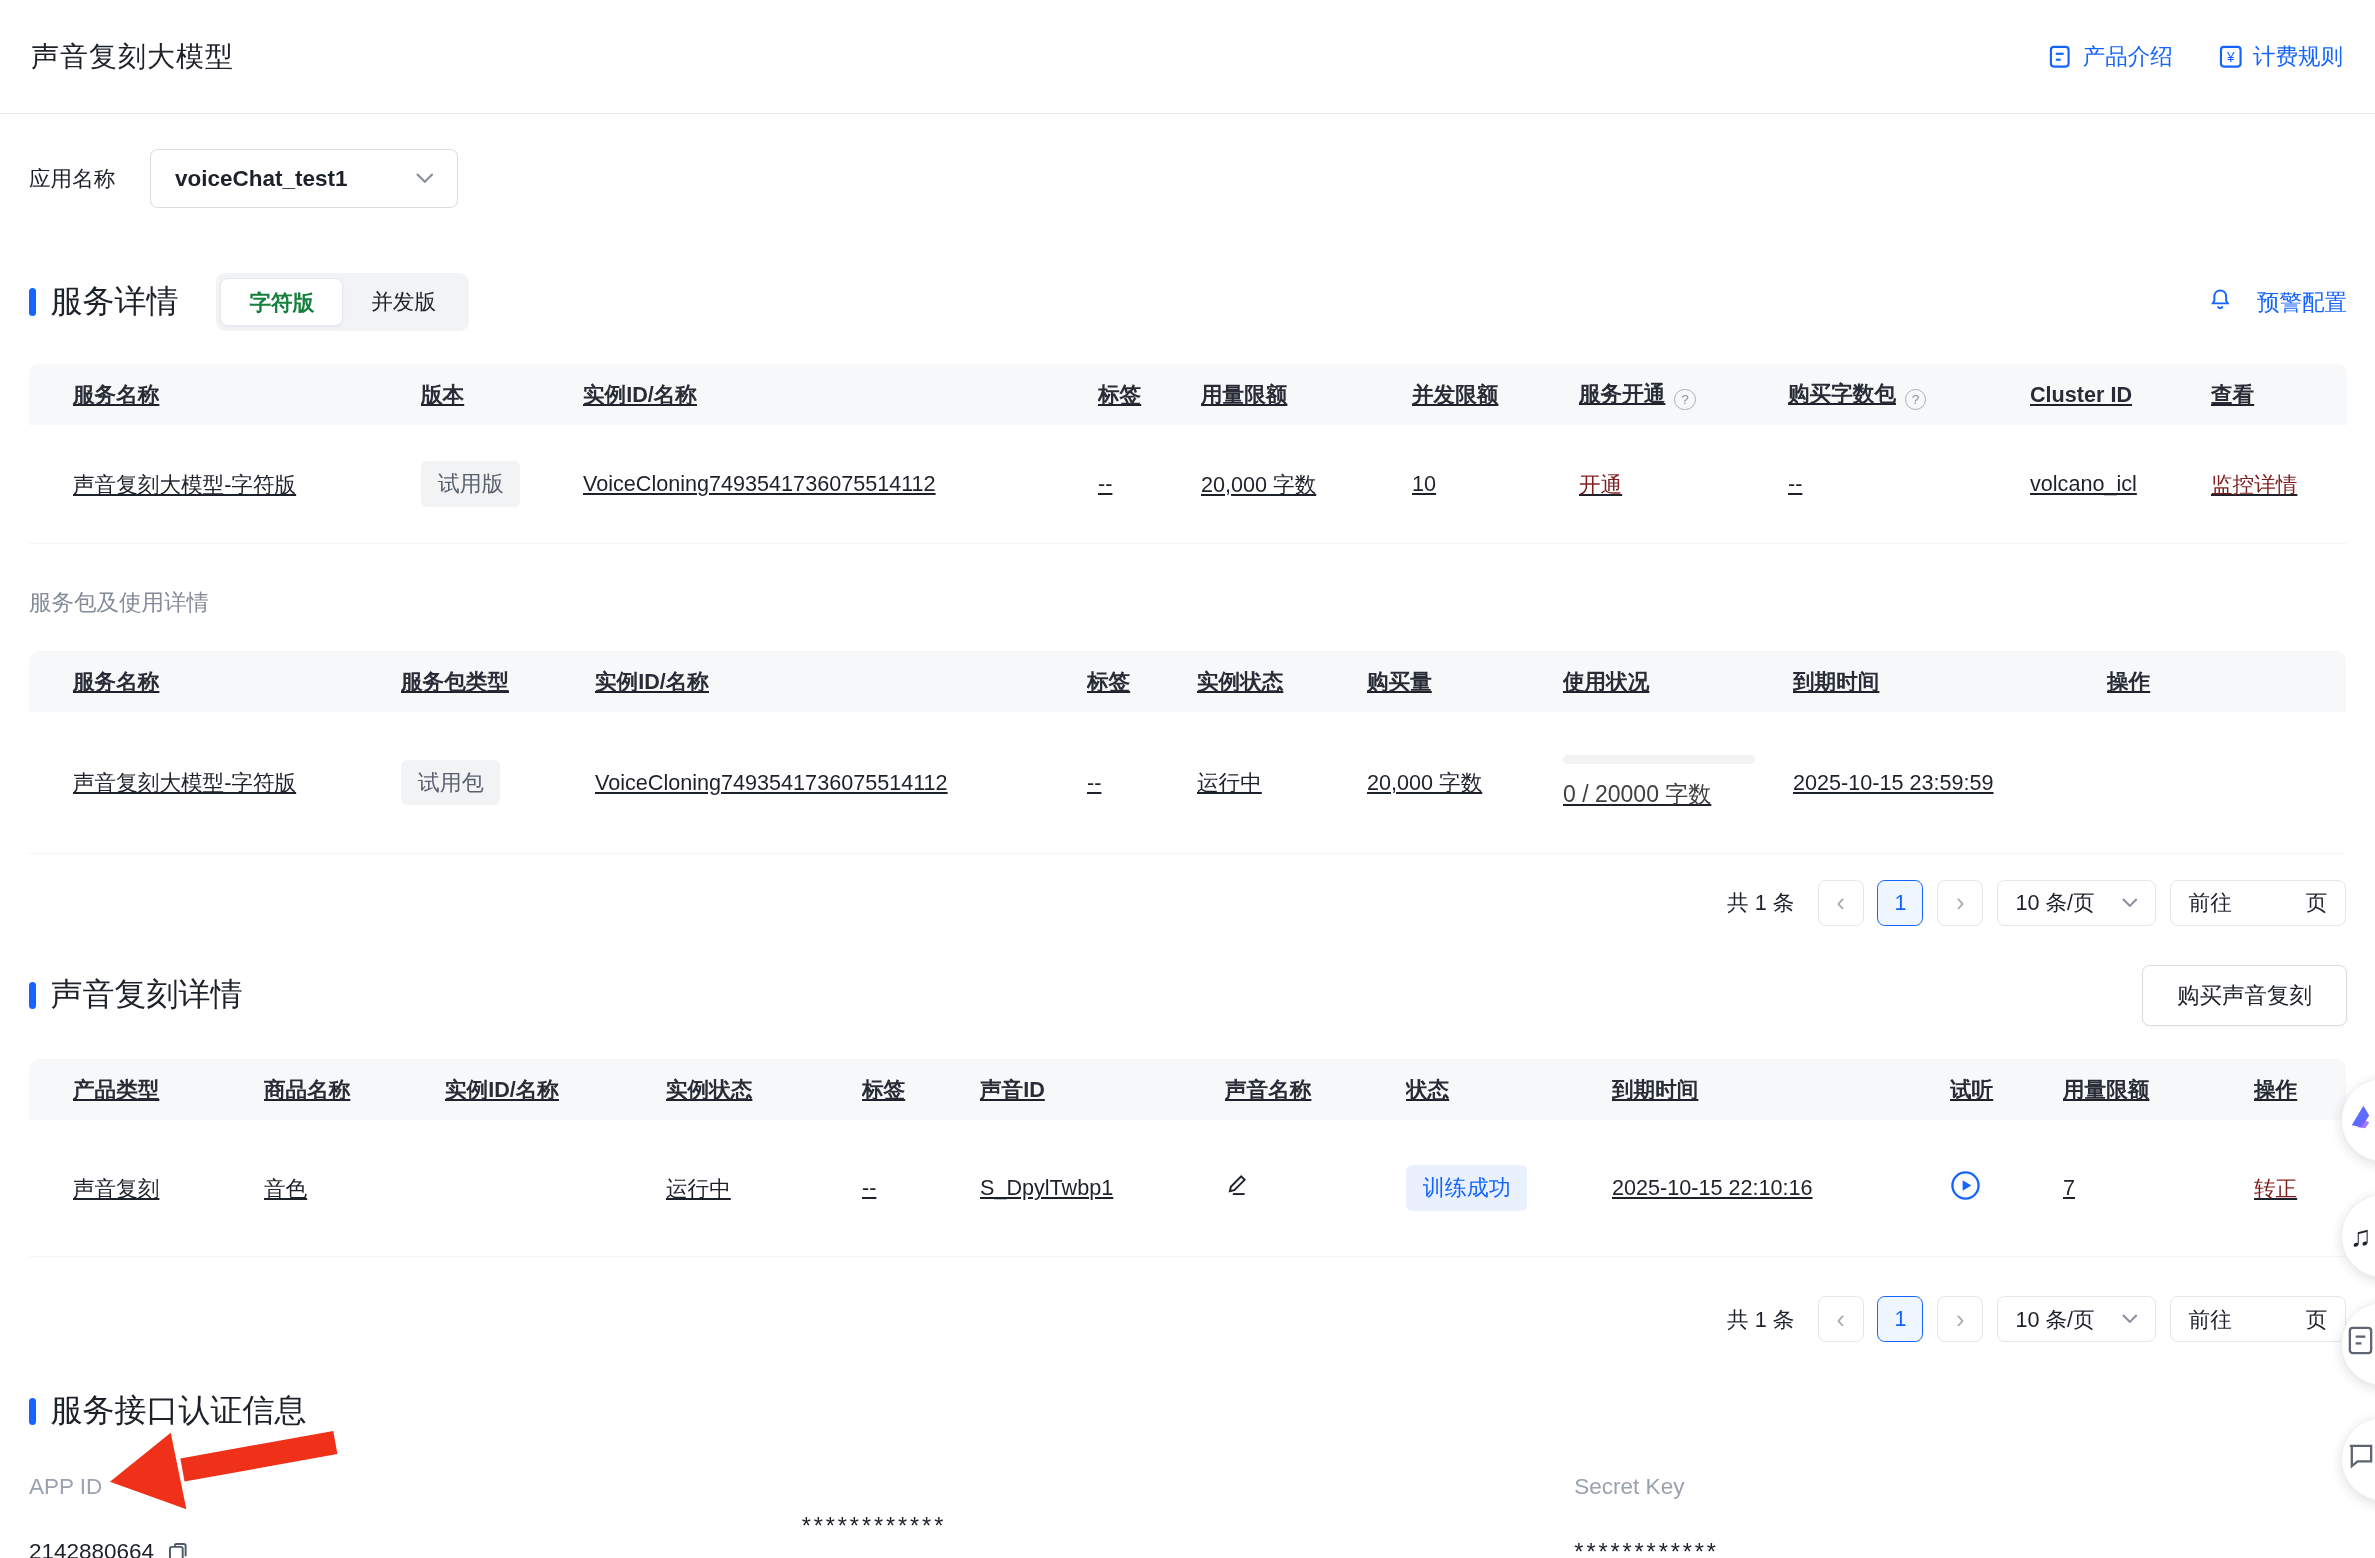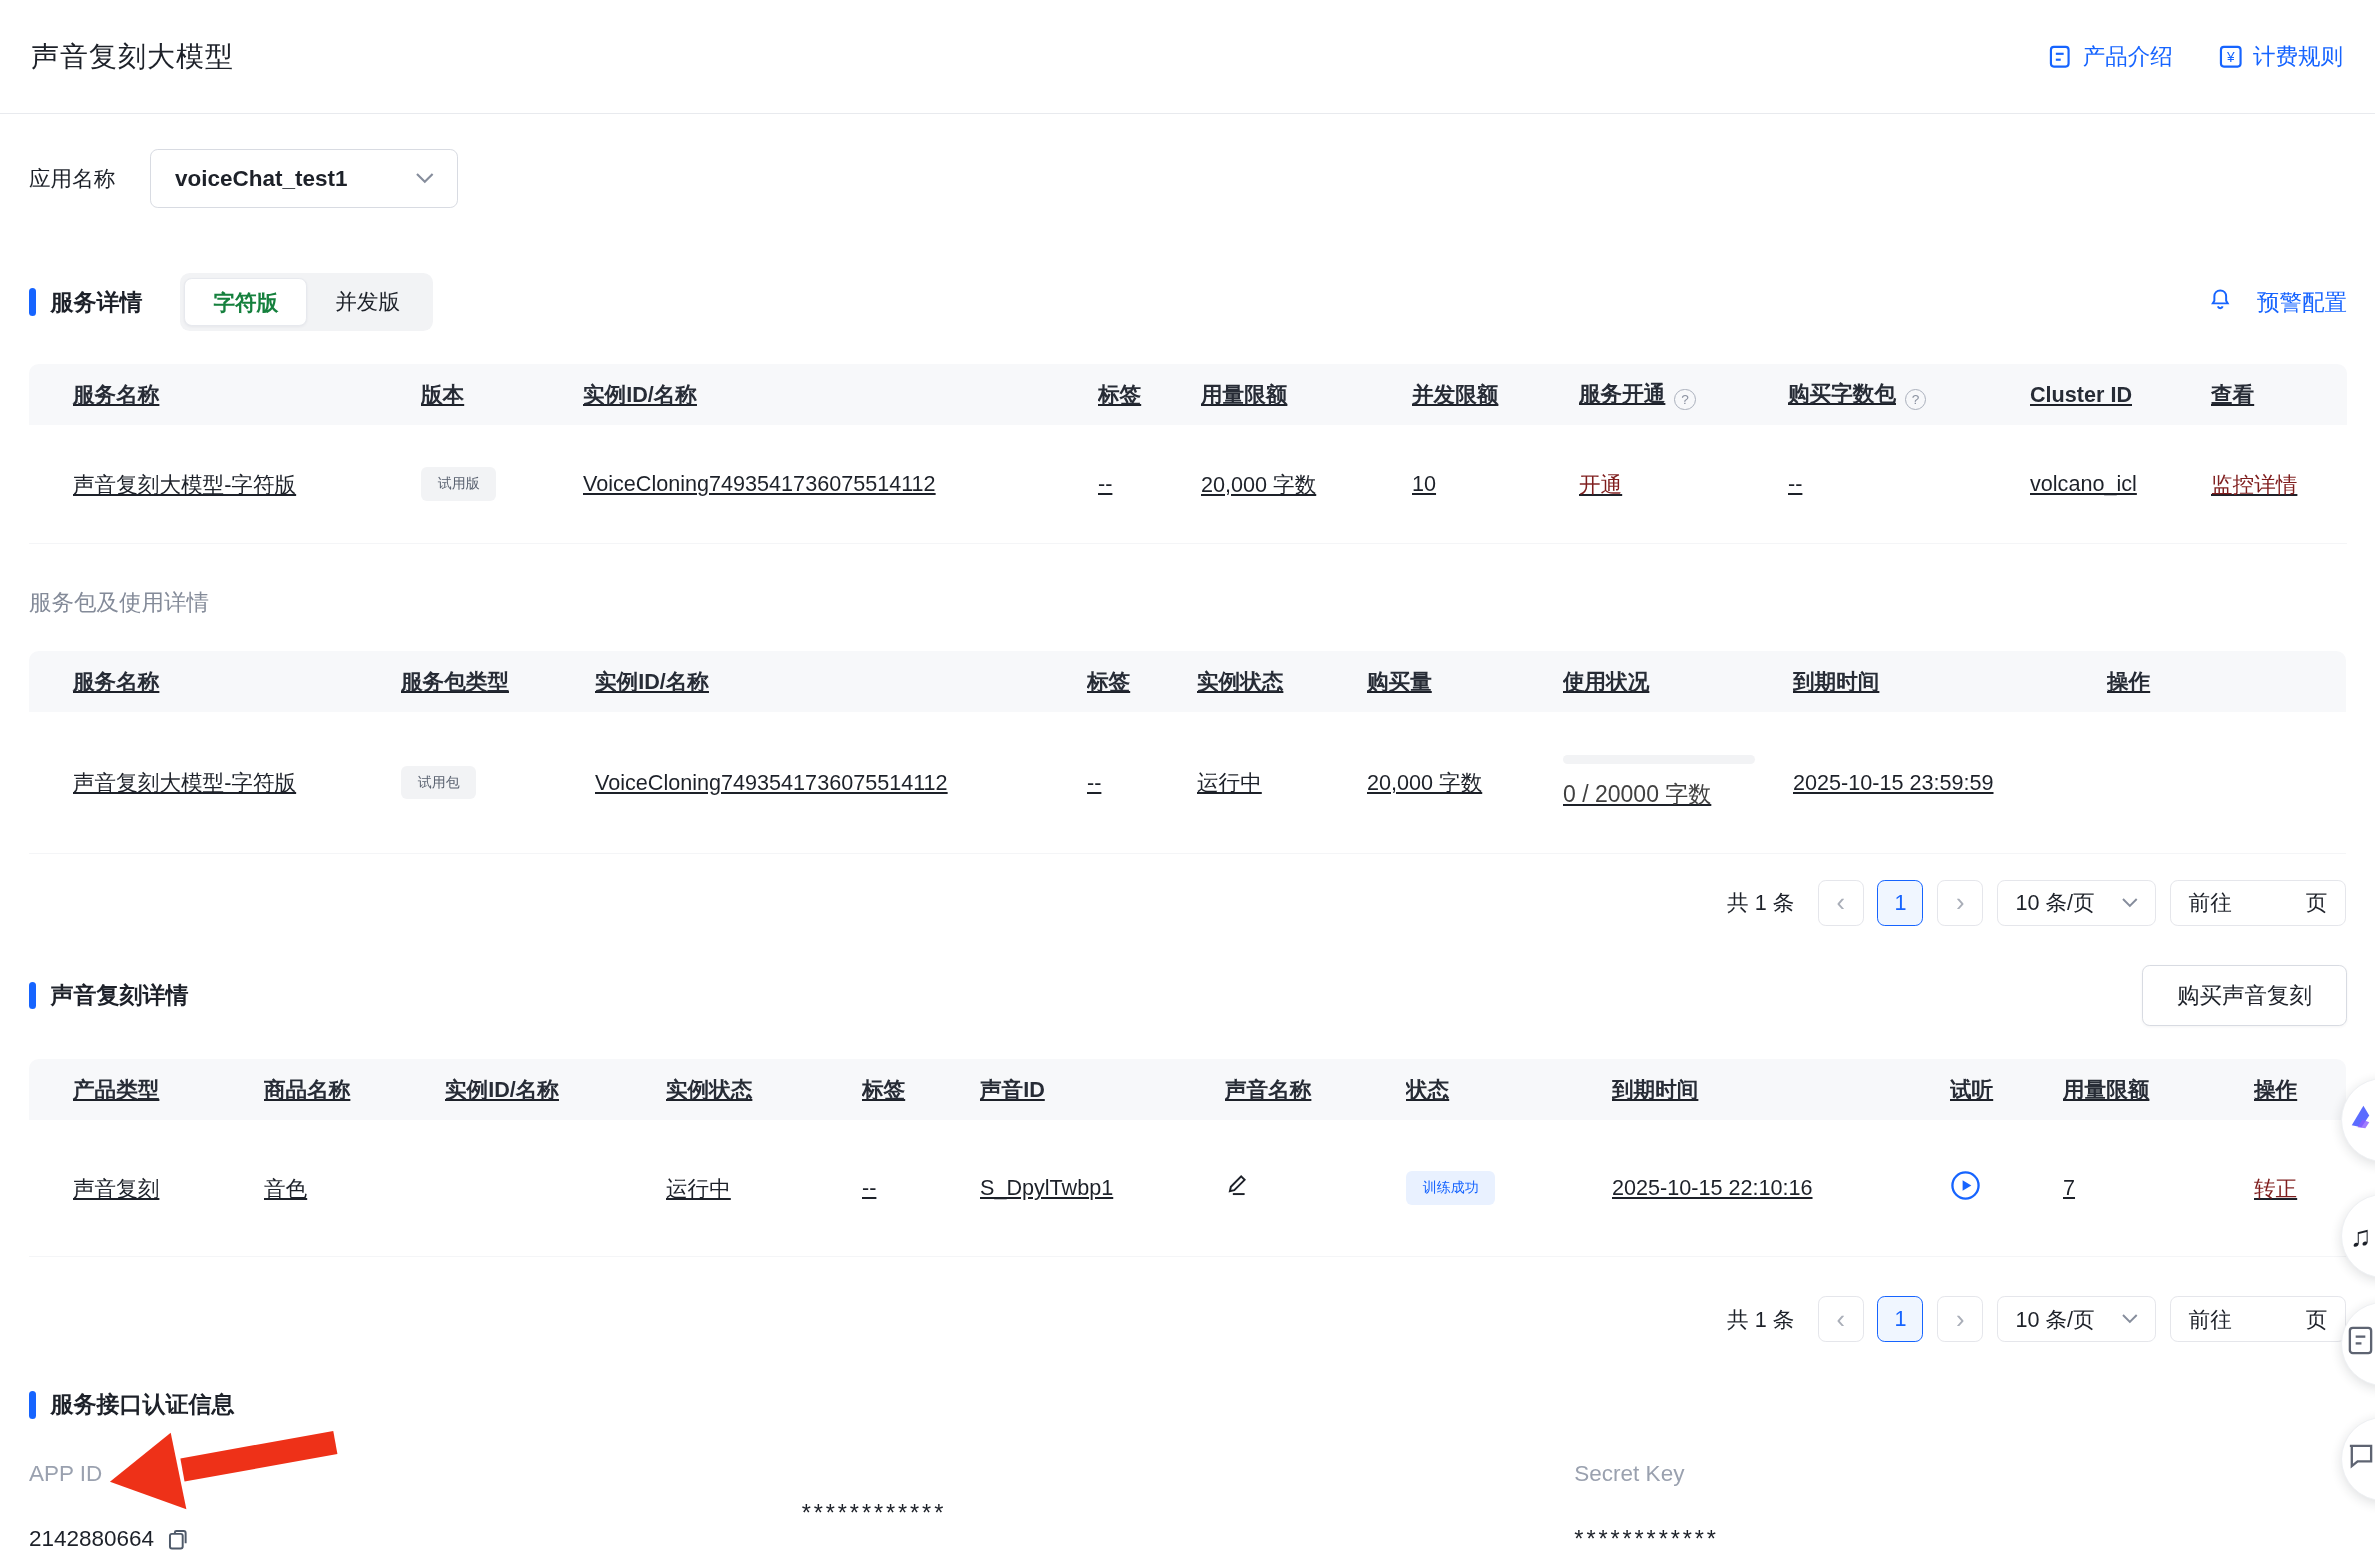--- a/index.html
+++ b/index.html
@@ -23,21 +23,21 @@
   .app-row { margin-top:35px; display:flex; align-items:center; }
   .app-label { font-size:21.6px; margin-right:35px; }
   .select-box {
     width:308px; height:59px; border:1px solid #d8dbe2; border-radius:7.8px;
     display:flex; align-items:center; justify-content:space-between;
     padding:0 23.5px; font-size:22.5px; font-weight:700; cursor:pointer; background:#fff;
   }
   .chev { display:inline-flex; }
   
   .section-row { display:flex; align-items:center; justify-content:space-between; }
-  .sec-title { display:flex; align-items:center; font-size:23px; font-weight:700; }
+  .sec-title { display:flex; align-items:center; font-size:32px; font-weight:400; }
   .blue-bar { width:6.9px; height:27.4px; border-radius:3.9px; background:#1664ff; margin-right:14.7px; }
   .svc-row { margin-top:65px; }
   .tabs { display:flex; background:#f2f3f5; border-radius:9.8px; padding:4.9px; margin-left:37px; }
   .tab { padding:8.8px 28px; font-size:21.6px; border-radius:7.8px; color:#1d2129; cursor:pointer; white-space:nowrap; }
   .tab.active { background:#fff; color:#15803d; border:1px solid #e7e9ee; font-weight:600; box-shadow:0 1px 2.9px rgba(30,40,60,.06); }
   .left-group { display:flex; align-items:center; }
   .alert-link { display:flex; align-items:center; gap:25px; color:#1664ff; font-size:22.5px; cursor:pointer; }
   
   table { width:2317px; border-collapse:collapse; table-layout:fixed; font-size:21.6px; }
   .tbl { margin-top:33px;text-decoration:underline; }
@@ -48,21 +48,21 @@
   thead th:first-child { border-radius:9.8px 0 0 0; padding-left:44px; }
   thead th:last-child  { border-radius:0 9.8px 0 0; }
   tbody td { background:#fff; vertical-align:middle; white-space:nowrap; overflow:hidden; border-bottom:1px solid #f4f5f7; }
   tbody td:first-child { padding-left:44px; }
   .t1 tbody td { height:118px; }
   .t2 tbody td { height:142px; }
   .t3 tbody td { height:137px; }
   .link { color:#7f1d1d; cursor:pointer;margin-top:47px; }
   .badge {
     display:inline-block; background:#f2f3f5; color:#59616f;
-    font-size:14px; padding:7.8px 16.7px; border-radius:5.9px;
+    font-size:22px; padding:7.8px 16.7px; border-radius:5.9px;
   }
   .badge-blue { background:#e9f1ff; color:#1664ff; }
   .qicon {
     display:inline-flex; align-items:center; justify-content:center;
     width:21.6px; height:21.6px; border:1.5px solid #aab0bc; border-radius:50%;
     color:#8b92a1; font-size:13.7px; font-weight:400; margin-left:8.8px; vertical-align:-2.9px; cursor:pointer;
   }
   .sub-title { margin-top:43px; font-size:22.5px; color:#848b99; }
   
   .prog-bar { width:192px; height:8.8px; background:#f2f3f5; border-radius:4.9px; overflow:hidden; margin-bottom:14.7px; }

